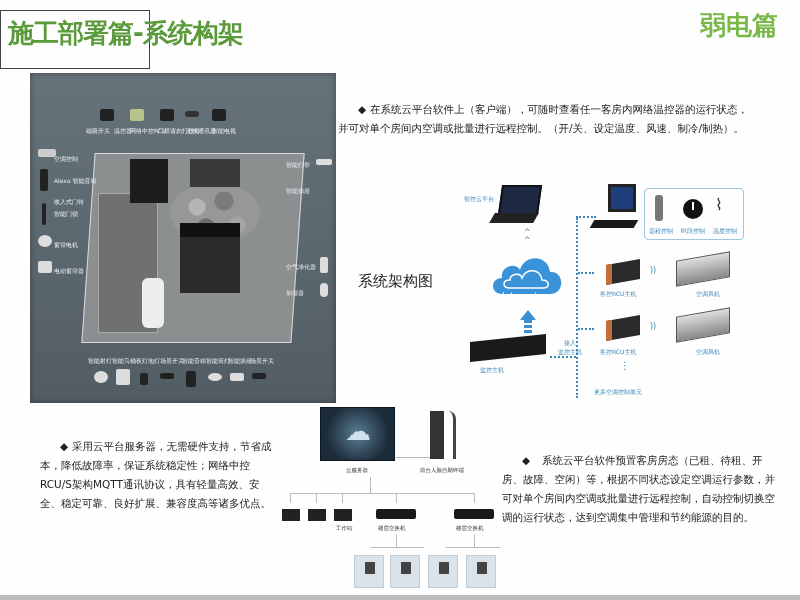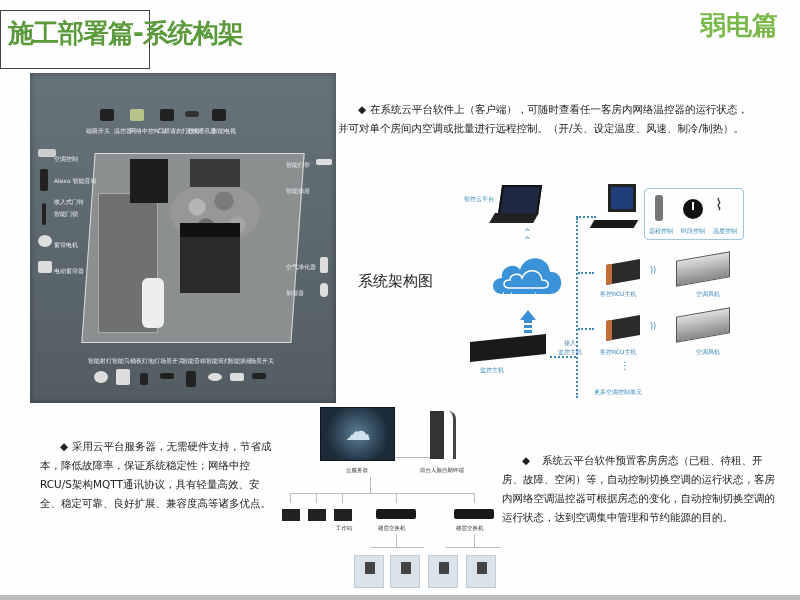--- a/index.html
+++ b/index.html
@@ -228,16 +228,16 @@
   <div class="ln" style="left:204px;top:130px;width:1px;height:12px;"></div>
   <div class="ln" style="left:176px;top:142px;width:54px;height:1px;"></div>
 
   <div class="panel" style="left:84px;"></div>
   <div class="panel" style="left:120px;"></div>
   <div class="panel" style="left:158px;"></div>
   <div class="panel" style="left:196px;"></div>
 </div>
 
 <div class="para para-right">
-  <span style="margin-left:20px;margin-right:12px;" class="bullet">◆</span><span>系统云平台软件预置客房房态（已租、待租、开房、故障、空闲）等，自动控制切换空调的运行状态，客房内网络空调温控器可根据房态的变化，自动控制切换空调的运行状态，达到空调集中管理和节约能源的目的。</span>
+  <span style="margin-left:20px;margin-right:12px;" class="bullet">◆</span><span>系统云平台软件预置客房房态（已租、待租、开房、故障、空闲）等，根据不同状态设定空调运行参数，并可对单个房间内空调或批量进行远程控制，自动控制切换空调的运行状态，达到空调集中管理和节约能源的目的。</span>
 </div>
 
 <div class="bottom-bar"></div>
 
 </body></html>

